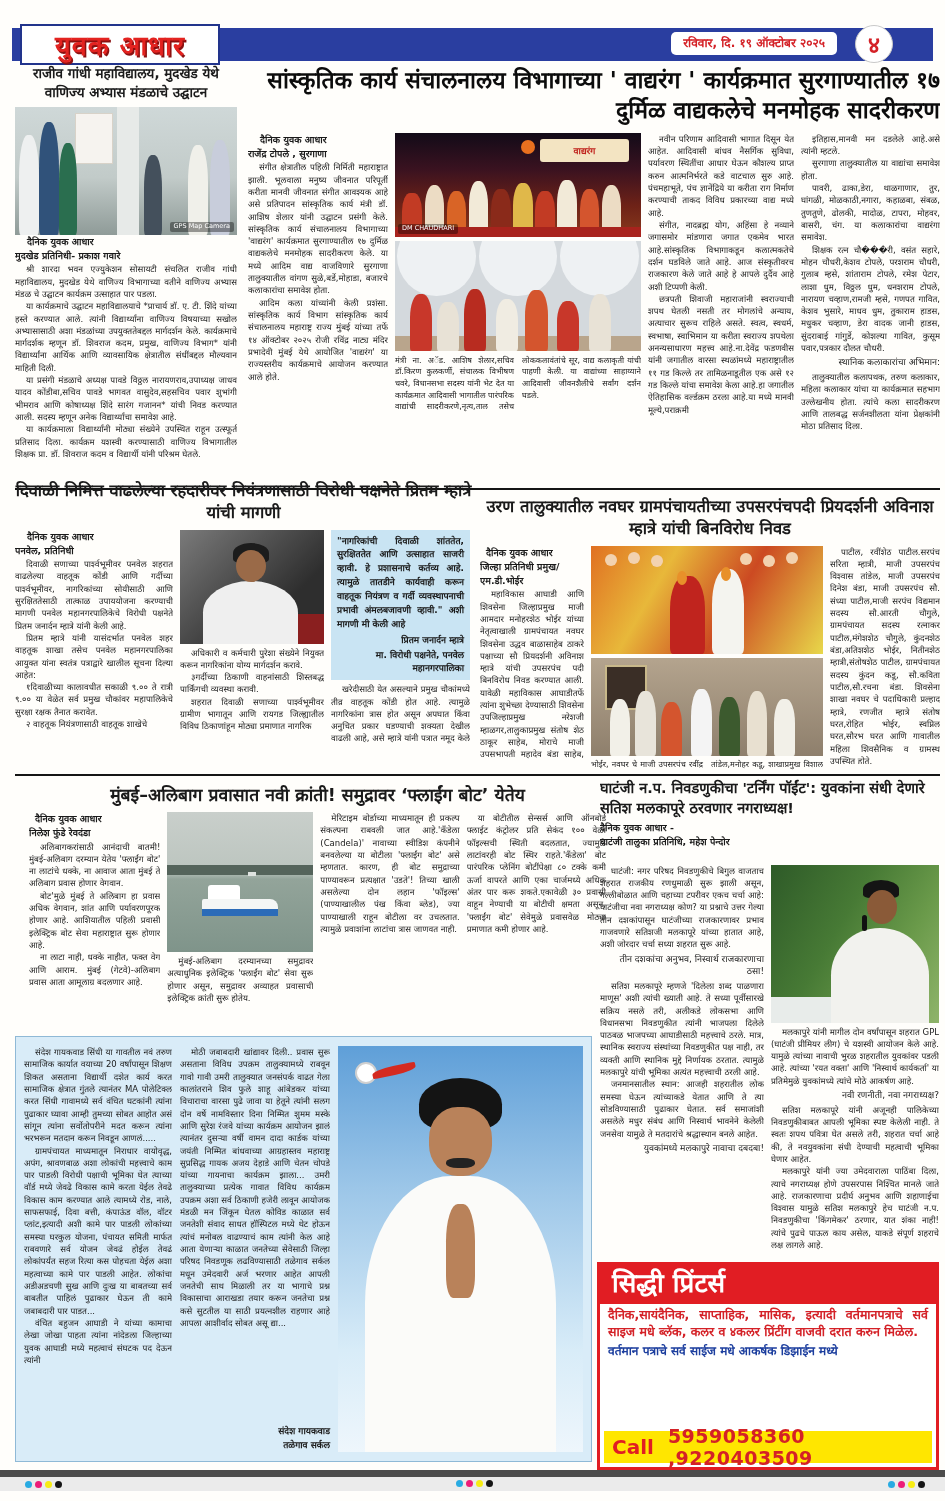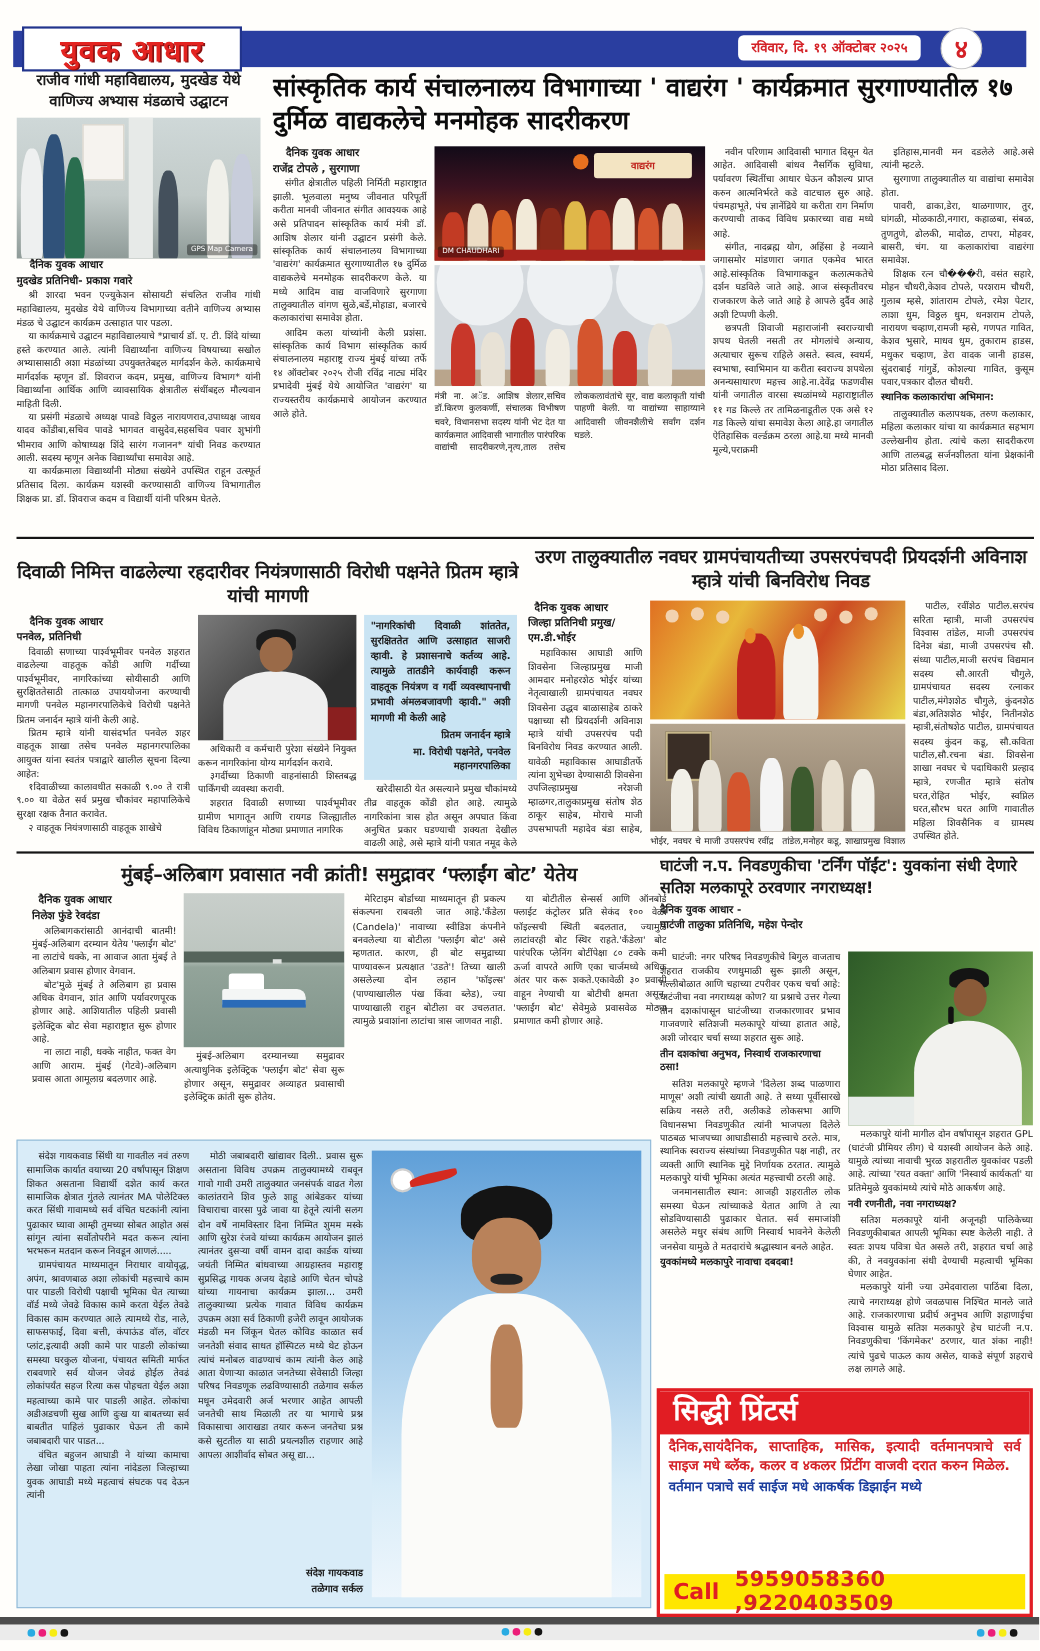--- a/index.html
+++ b/index.html
@@ -15,29 +15,29 @@
   .logo-text{font-size:27px;font-weight:bold;color:#e32320;letter-spacing:1px;
              text-shadow:1.5px 1.5px 0 #8a1010}
   .date-box{position:absolute;right:96px;top:4px;background:#fff;border-radius:5px;
             padding:3px 12px;color:#d42127;font-weight:bold;font-size:12px;line-height:1.4}
   .page-circle{position:absolute;right:40px;top:-3px;width:38px;height:38px;border-radius:50%;
             background:#fff;border:1px solid #c9c9c9;color:#d42127;font-weight:bold;font-size:23px;
             display:flex;align-items:center;justify-content:center}
 
   
   .hl-left{font-size:13.5px;font-weight:bold;line-height:1.4;text-align:center}
-  .hl-main{font-size:23px;font-weight:bold;line-height:1.3;text-align:left;color:#0c0c0c}
+  .hl-main{font-size:23px;font-weight:bold;line-height:1.3;text-align:right;color:#0c0c0c}
   .hl-mid{font-size:16.5px;font-weight:bold;line-height:1.32;text-align:center}
   .hl-boat{font-size:17.5px;font-weight:bold;text-align:center;white-space:nowrap;overflow:hidden}
   .hl-ghat{font-size:14.5px;font-weight:bold;line-height:1.38}
   .credit,.byline{font-size:9.5px;font-weight:bold;line-height:1.5}
   .credit{padding-left:12px}
   .bodycol{overflow:hidden}
   .bodycol p{font-size:8.5px;line-height:1.45;text-align:justify;text-indent:11px;margin:0}
-  .subhead{font-size:9px;font-weight:bold;text-align:left;margin:2px 0;line-height:1.4}
+  .subhead{font-size:9px;font-weight:normal;text-align:right;margin:2px 0;line-height:1.4}
   .caption{font-size:8px;font-weight:normal;line-height:1.45;text-align:justify}
   .caption.two{column-count:2;column-gap:8px}
   .cols{display:flex;gap:7px}
   .rule-h{position:absolute;background:#151515;height:2px}
 
   
   .quote-box{background:#c9e4f3;padding:5px 6px;font-size:9px;font-weight:bold;
              line-height:1.55;text-align:justify}
   .quote-sign{text-align:right;font-size:9px;font-weight:bold;line-height:1.45;margin-top:2px}
 
@@ -175,21 +175,21 @@
         <div class="subhead">स्थानिक कलाकारांचा अभिमान:</div>
         <div class="bodycol">
             <p>तालुक्यातील कलापथक, तरुण कलाकार, महिला कलाकार यांचा या कार्यक्रमात सहभाग उल्लेखनीय होता. त्यांचे कला सादरीकरण आणि तालबद्ध सर्जनशीलता यांना प्रेक्षकांनी मोठा प्रतिसाद दिला.</p>
           </div>
       </div>
     </div>
   </article>
 
   <div class="rule-h" style="left:15px;top:488px;width:925px"></div>
 
-  <article class="abs" style="left:15px;top:509px;width:457px;height:274px;overflow:hidden">
+  <article class="abs" style="left:15px;top:480px;width:457px;height:274px;overflow:hidden">
     <h2 class="hl-mid">दिवाळी निमित्त वाढलेल्या रहदारीवर नियंत्रणासाठी विरोधी पक्षनेते प्रितम म्हात्रे यांची मागणी</h2>
     <div class="cols" style="margin-top:6px;height:218px">
       <div style="width:158px">
         <div class="credit">दैनिक युवक आधार</div>
         <div class="byline">पनवेल, प्रतिनिधी</div>
         <div class="bodycol" style="height:188px">
             <p>दिवाळी सणाच्या पार्श्वभूमीवर पनवेल शहरात वाढलेल्या वाहतूक कोंडी आणि गर्दीच्या पार्श्वभूमीवर, नागरिकांच्या सोयीसाठी आणि सुरक्षिततेसाठी तात्काळ उपाययोजना करण्याची मागणी पनवेल महानगरपालिकेचे विरोधी पक्षनेते प्रितम जनार्दन म्हात्रे यांनी केली आहे.</p>
             <p>प्रितम म्हात्रे यांनी यासंदर्भात पनवेल शहर वाहतूक शाखा तसेच पनवेल महानगरपालिका आयुक्त यांना स्वतंत्र पत्राद्वारे खालील सूचना दिल्या आहेत:</p>
             <p>१दिवाळीच्या कालावधीत सकाळी ९.०० ते रात्री ९.०० या वेळेत सर्व प्रमुख चौकांवर महापालिकेचे सुरक्षा रक्षक तैनात करावेत.</p>
             <p>२ वाहतूक नियंत्रणासाठी वाहतूक शाखेचे</p>
@@ -321,21 +321,21 @@
           <div class="circ" style="right:24%;top:10%;width:36px;height:18px;background:#141414;border-radius:50% 50% 20% 20%"></div>
           <div class="circ" style="right:25%;top:16%;width:30px;height:34px;background:#8a5a38"></div>
           <div class="rect" style="right:43%;top:32%;width:5px;height:16px;background:#111;border-radius:3px"></div>
         </div>
         <div class="bodycol" style="margin-top:3px">
             <p>मलकापुरे यांनी मागील दोन वर्षांपासून शहरात GPL (घाटंजी प्रीमियर लीग) चे यशस्वी आयोजन केले आहे. यामुळे त्यांच्या नावाची भुरळ शहरातील युवकांवर पडली आहे. त्यांच्या 'रयत वक्ता' आणि 'निस्वार्थ कार्यकर्ता' या प्रतिमेमुळे युवकांमध्ये त्यांचे मोठे आकर्षण आहे.</p>
           </div>
         <div class="subhead">नवी रणनीती, नवा नगराध्यक्ष?</div>
         <div class="bodycol">
             <p>सतिश मलकापूरे यांनी अजूनही पालिकेच्या निवडणुकीबाबत आपली भूमिका स्पष्ट केलेली नाही. ते स्वतः शपथ पवित्रा घेत असले तरी, शहरात चर्चा आहे की, ते नवयुवकांना संधी देण्याची महत्वाची भूमिका घेणार आहेत.</p>
-            <p>मलकापुरे यांनी ज्या उमेदवाराला पाठिंबा दिला, त्याचे नगराध्यक्ष होणे जवळपास निश्चित मानले जाते आहे. राजकारणाचा प्रदीर्घ अनुभव आणि शहाणाईचा विश्वास यामुळे सतिश मलकापुरे हेच घाटंजी न.प. निवडणुकीचा 'किंगमेकर' ठरणार, यात शंका नाही! त्यांचे पुढचे पाऊल काय असेल, याकडे संपूर्ण शहराचे लक्ष लागले आहे.</p>
+            <p>मलकापुरे यांनी ज्या उमेदवाराला पाठिंबा दिला, त्याचे नगराध्यक्ष होणे उपसरपास निश्चित मानले जाते आहे. राजकारणाचा प्रदीर्घ अनुभव आणि शहाणाईचा विश्वास यामुळे सतिश मलकापुरे हेच घाटंजी न.प. निवडणुकीचा 'किंगमेकर' ठरणार, यात शंका नाही! त्यांचे पुढचे पाऊल काय असेल, याकडे संपूर्ण शहराचे लक्ष लागले आहे.</p>
           </div>
       </div>
     </div>
   </article>
 
   <section class="gk-box">
     <div class="bodycol" style="width:148px;height:100%">
         <p>संदेश गायकवाड सिंधी या गावतील नवं तरुण सामाजिक कार्यात वयाच्या 20 वर्षांपासून शिक्षण शिकत असताना विद्यार्थी दशेत कार्य करत सामाजिक क्षेत्रात गुंतले त्यानंतर MA पोलेटिक्ल करत सिंधी गावामध्ये सर्व वंचित घटकांनी त्यांना पुढाकार घ्यावा आम्ही तुमच्या सोबत आहोत असं सांगून त्यांना सर्वोतोपरीने मदत करून त्यांना भरभरून मतदान करून निवडून आणलं.....</p>
         <p>ग्रामपंचायत माध्यमातून निराधार वायोवृद्ध, अपंग, श्रावणबाळ अशा लोकांची महत्त्वाचे काम पार पाडली विरोधी पक्षाची भूमिका घेत त्याच्या वॉर्ड मध्ये जेवढे विकास कामे करता येईल तेवढे विकास काम करण्यात आले त्यामध्ये रोड, नाले, साफसफाई, दिवा बत्ती, कंपाऊंड वॉल, वॉटर प्लांट,इत्यादी अशी कामे पार पाडली लोकांच्या समस्या घरकुल योजना, पंचायत समिती मार्फत राबवणारे सर्व योजन जेवढं होईल तेवढं लोकांपर्यंत सहज रित्या कस पोहचता येईल अशा महत्वाच्या कामे पार पाडली आहेत. लोकांचा अडीअडचणी सुख आणि दुःख या बाबतच्या सर्व बाबतीत पाहिलं पुढाकार घेऊन ती कामे जबाबदारी पार पाडत...</p>
         <p>वंचित बहुजन आघाडी ने यांच्या कामाचा लेखा जोखा पाहता त्यांना नांदेडला जिल्हाच्या युवक आघाडी मध्ये महत्वाचं संघटक पद देऊन त्यांनी</p>

